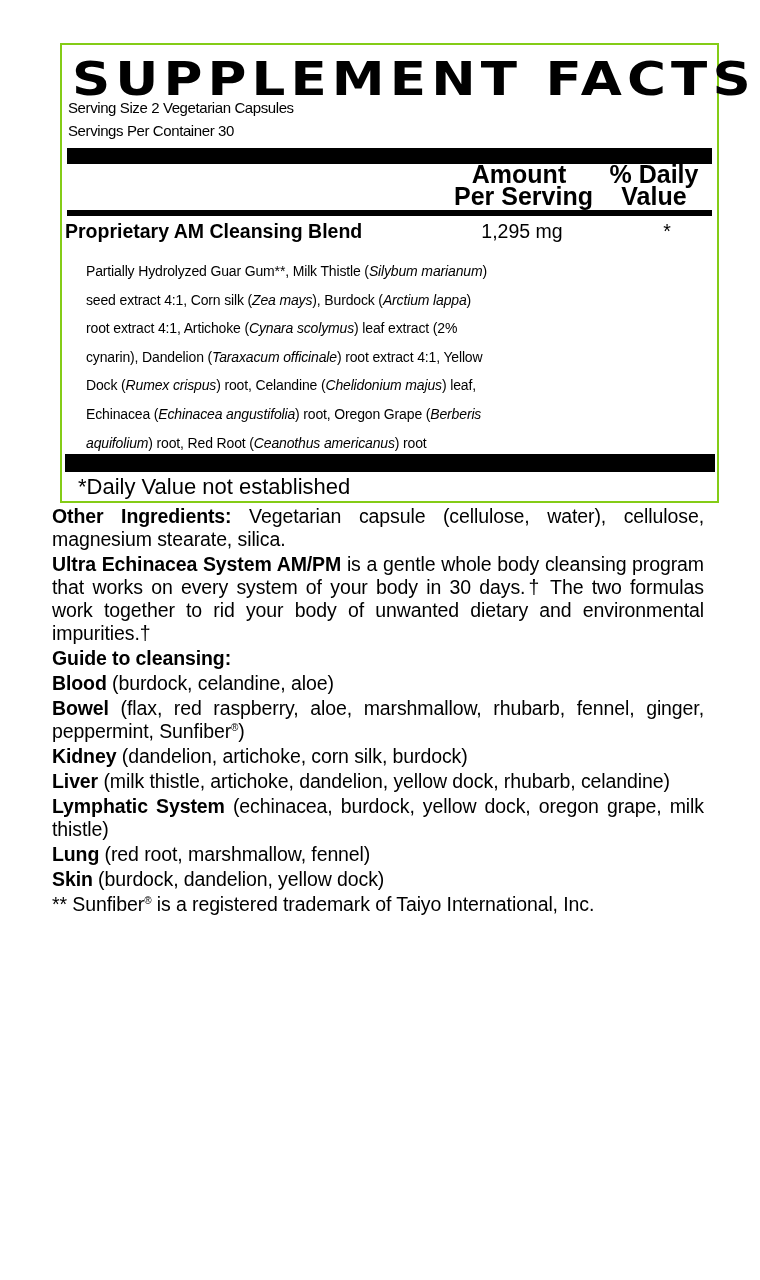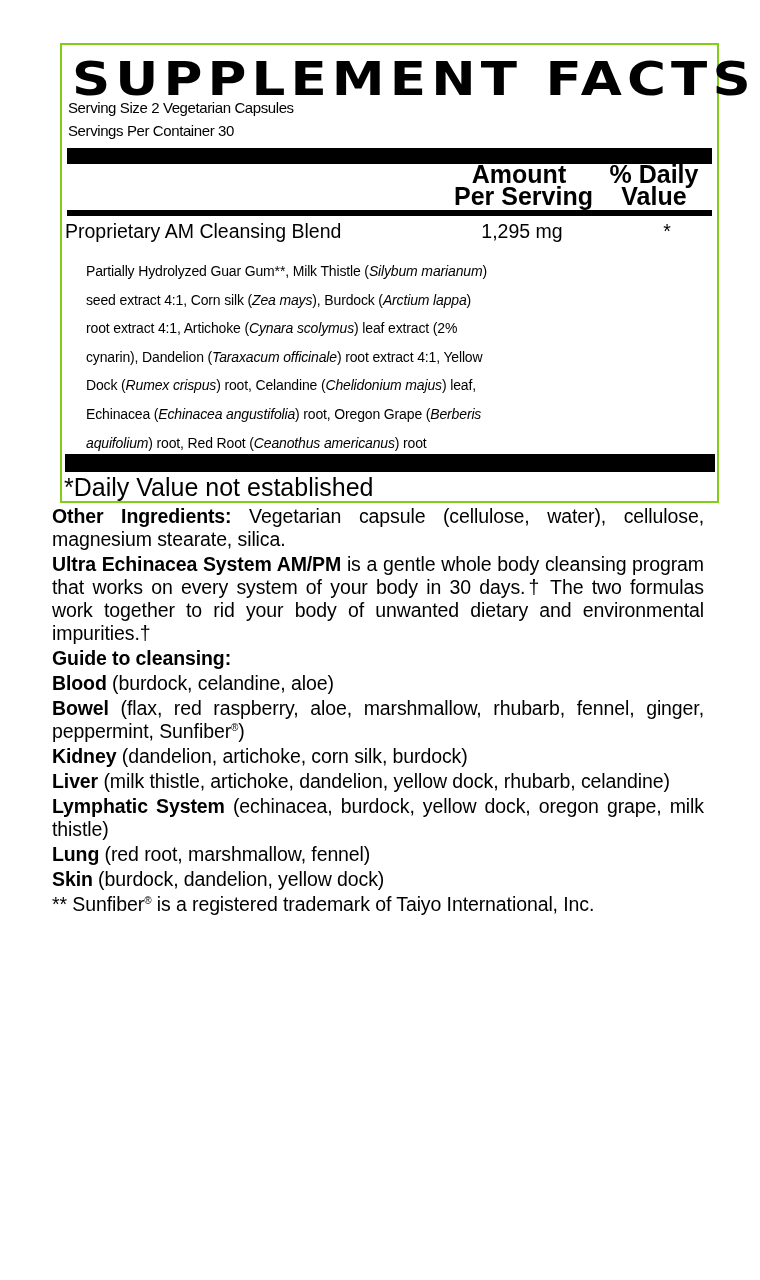--- a/index.html
+++ b/index.html
@@ -73,21 +73,21 @@
     top: 173px;
     left: 3px;
     right: 0;
     height: 26px;
     font-size: 19.5px;
     line-height: 26px;
   }
   .blend-name {
     position: absolute;
     left: 0;
-    font-weight: normal;
+    font-weight: bold;
     white-space: nowrap;
   }
   .blend-amount {
     position: absolute;
     left: 392px;
     width: 130px;
     text-align: center;
     white-space: nowrap;
   }
   .blend-dv {
@@ -102,23 +102,23 @@
     top: 212px;
     width: 632px;
     font-size: 14px;
     line-height: 28.6px;
     letter-spacing: -0.15px;
   }
   .ingredients .line { display: block; white-space: nowrap; }
   .ingredients i { font-style: italic; }
   .dv-note {
     position: absolute;
-    left: 2px;
+    left: 16px;
     top: 430px;
-    font-size: 25px;
+    font-size: 22px;
     line-height: 24px;
     white-space: nowrap;
   }
   .below {
     position: absolute;
     left: 52px;
     top: 505px;
     width: 652px;
     font-size: 19.5px;
     line-height: 23px;

